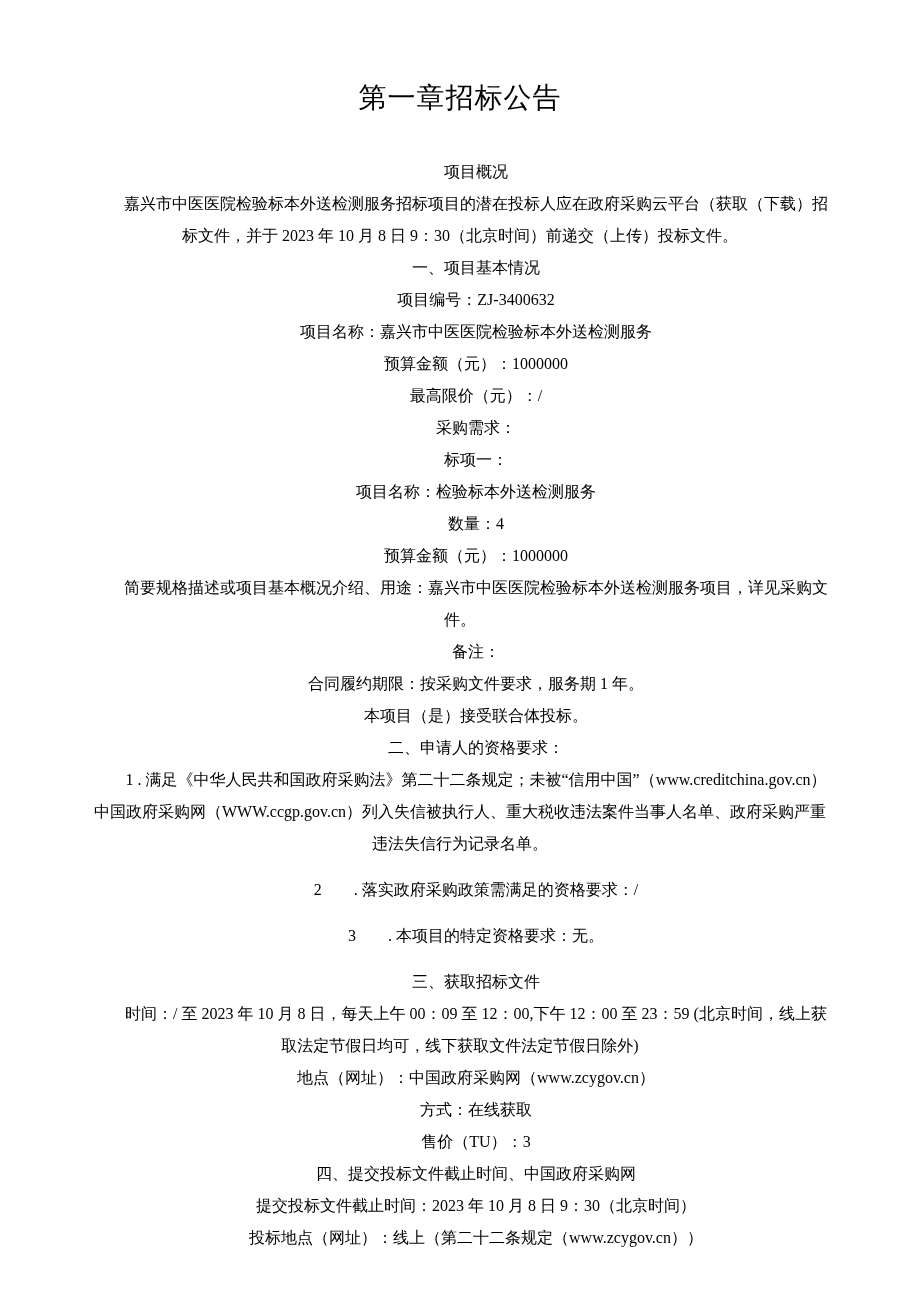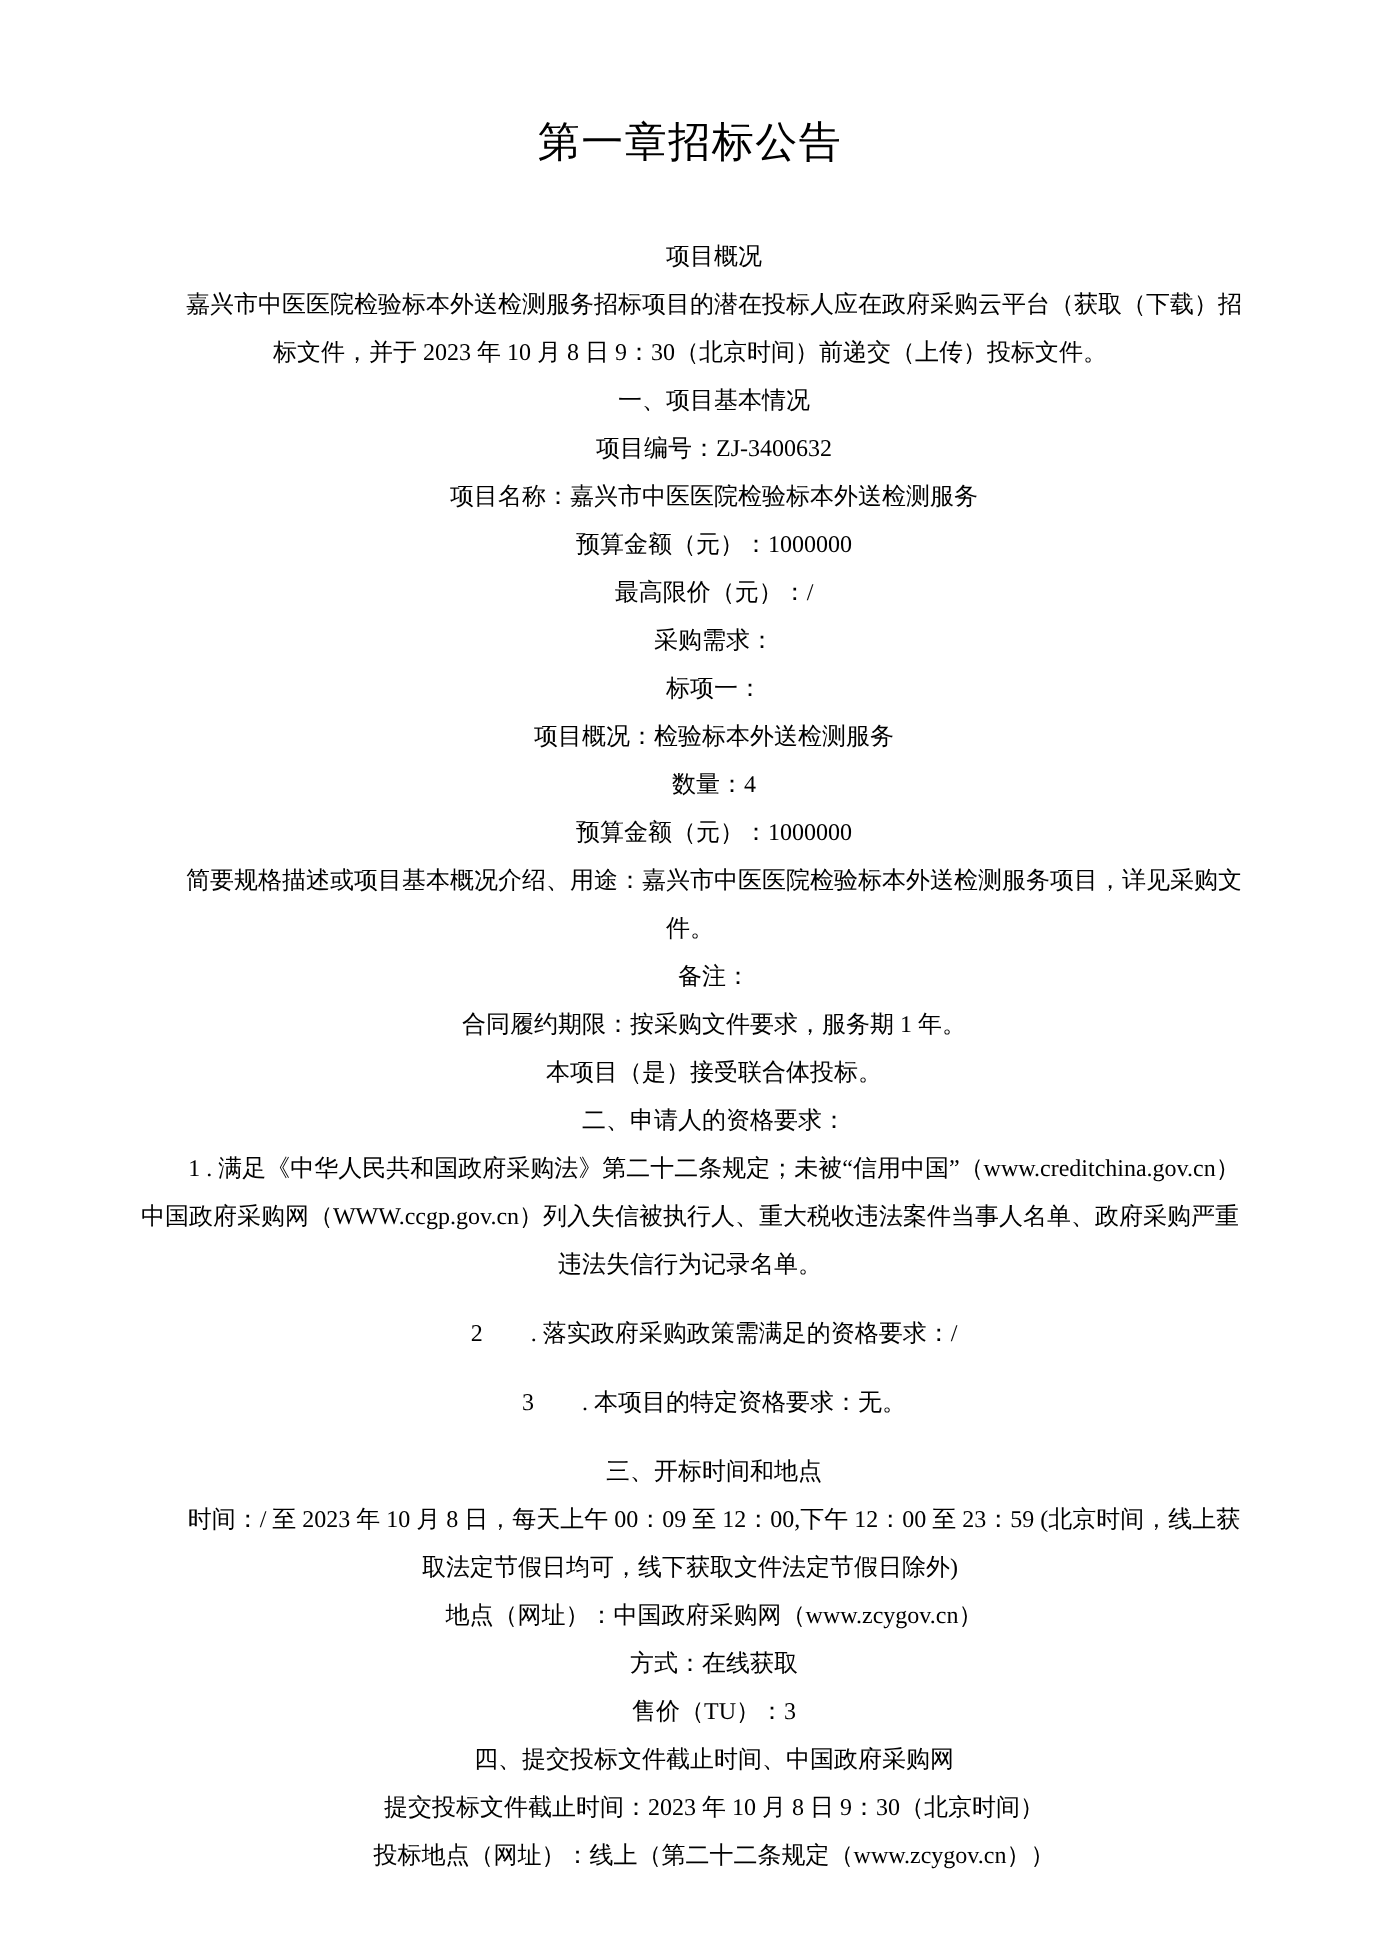--- a/index.html
+++ b/index.html
@@ -13,21 +13,21 @@
       font-family: "SimSun", "宋体", serif;
       font-size: 16px;
       line-height: 2;
       color: #000;
       padding: 70px 90px 60px 90px;
       width: 920px;
     }
     .title {
       text-align: center;
       font-size: 28px;
-      font-family: Liberation Mono, monospace;
+      font-family: Liberation Serif, serif;
       font-weight: normal;
       margin-bottom: 30px;
       letter-spacing: 1px;
     }
     .para {
       text-indent: 2em;
       margin: 0;
     }
     .spaced-above {
       margin-top: 14px;
@@ -40,31 +40,31 @@
 
 <p class="para">项目概况</p>
 <p class="para">嘉兴市中医医院检验标本外送检测服务招标项目的潜在投标人应在政府采购云平台（获取（下载）招标文件，并于 2023 年 10 月 8 日 9：30（北京时间）前递交（上传）投标文件。</p>
 <p class="para">一、项目基本情况</p>
 <p class="para">项目编号：ZJ-3400632</p>
 <p class="para">项目名称：嘉兴市中医医院检验标本外送检测服务</p>
 <p class="para">预算金额（元）：1000000</p>
 <p class="para">最高限价（元）：/</p>
 <p class="para">采购需求：</p>
 <p class="para">标项一：</p>
-<p class="para">项目概况：检验标本外送检测服务</p>
+<p class="para">项目名称：检验标本外送检测服务</p>
 <p class="para">数量：4</p>
 <p class="para">预算金额（元）：1000000</p>
 <p class="para">简要规格描述或项目基本概况介绍、用途：嘉兴市中医医院检验标本外送检测服务项目，详见采购文件。</p>
 <p class="para">备注：</p>
 <p class="para">合同履约期限：按采购文件要求，服务期 1 年。</p>
 <p class="para">本项目（是）接受联合体投标。</p>
 <p class="para">二、申请人的资格要求：</p>
 <p class="para">1 . 满足《中华人民共和国政府采购法》第二十二条规定；未被“信用中国”（www.creditchina.gov.cn）中国政府采购网（WWW.ccgp.gov.cn）列入失信被执行人、重大税收违法案件当事人名单、政府采购严重违法失信行为记录名单。</p>
 <p class="para spaced-above">2  . 落实政府采购政策需满足的资格要求：/</p>
 <p class="para spaced-above">3  . 本项目的特定资格要求：无。</p>
-<p class="para spaced-above">三、开标时间和地点</p>
+<p class="para spaced-above">三、获取招标文件</p>
 <p class="para">时间：/ 至 2023 年 10 月 8 日，每天上午 00：09 至 12：00,下午 12：00 至 23：59 (北京时间，线上获取法定节假日均可，线下获取文件法定节假日除外)</p>
 <p class="para">地点（网址）：中国政府采购网（www.zcygov.cn）</p>
 <p class="para">方式：在线获取</p>
 <p class="para">售价（TU）：3</p>
 <p class="para">四、提交投标文件截止时间、中国政府采购网</p>
 <p class="para">提交投标文件截止时间：2023 年 10 月 8 日 9：30（北京时间）</p>
 <p class="para">投标地点（网址）：线上（第二十二条规定（www.zcygov.cn））</p>
 
 </body></html>

